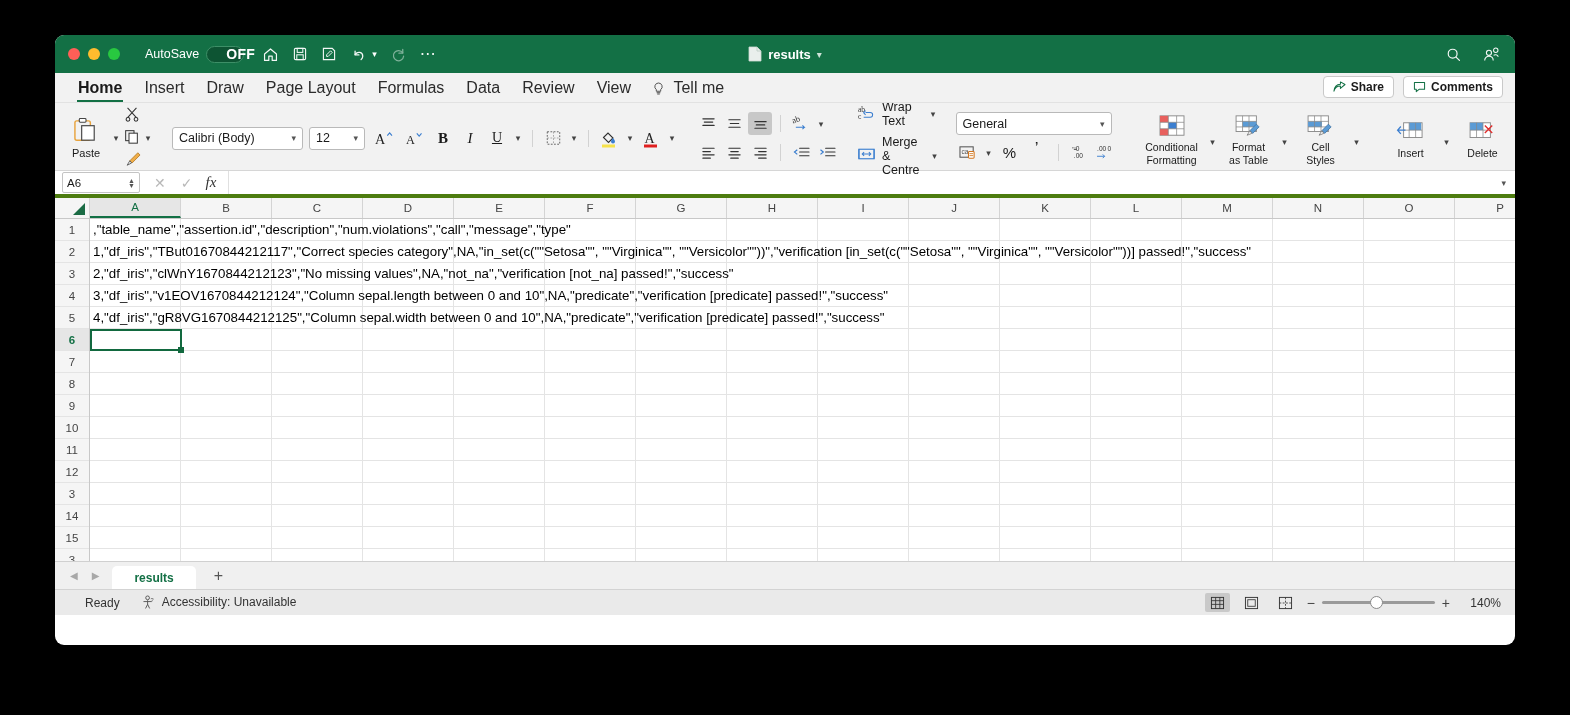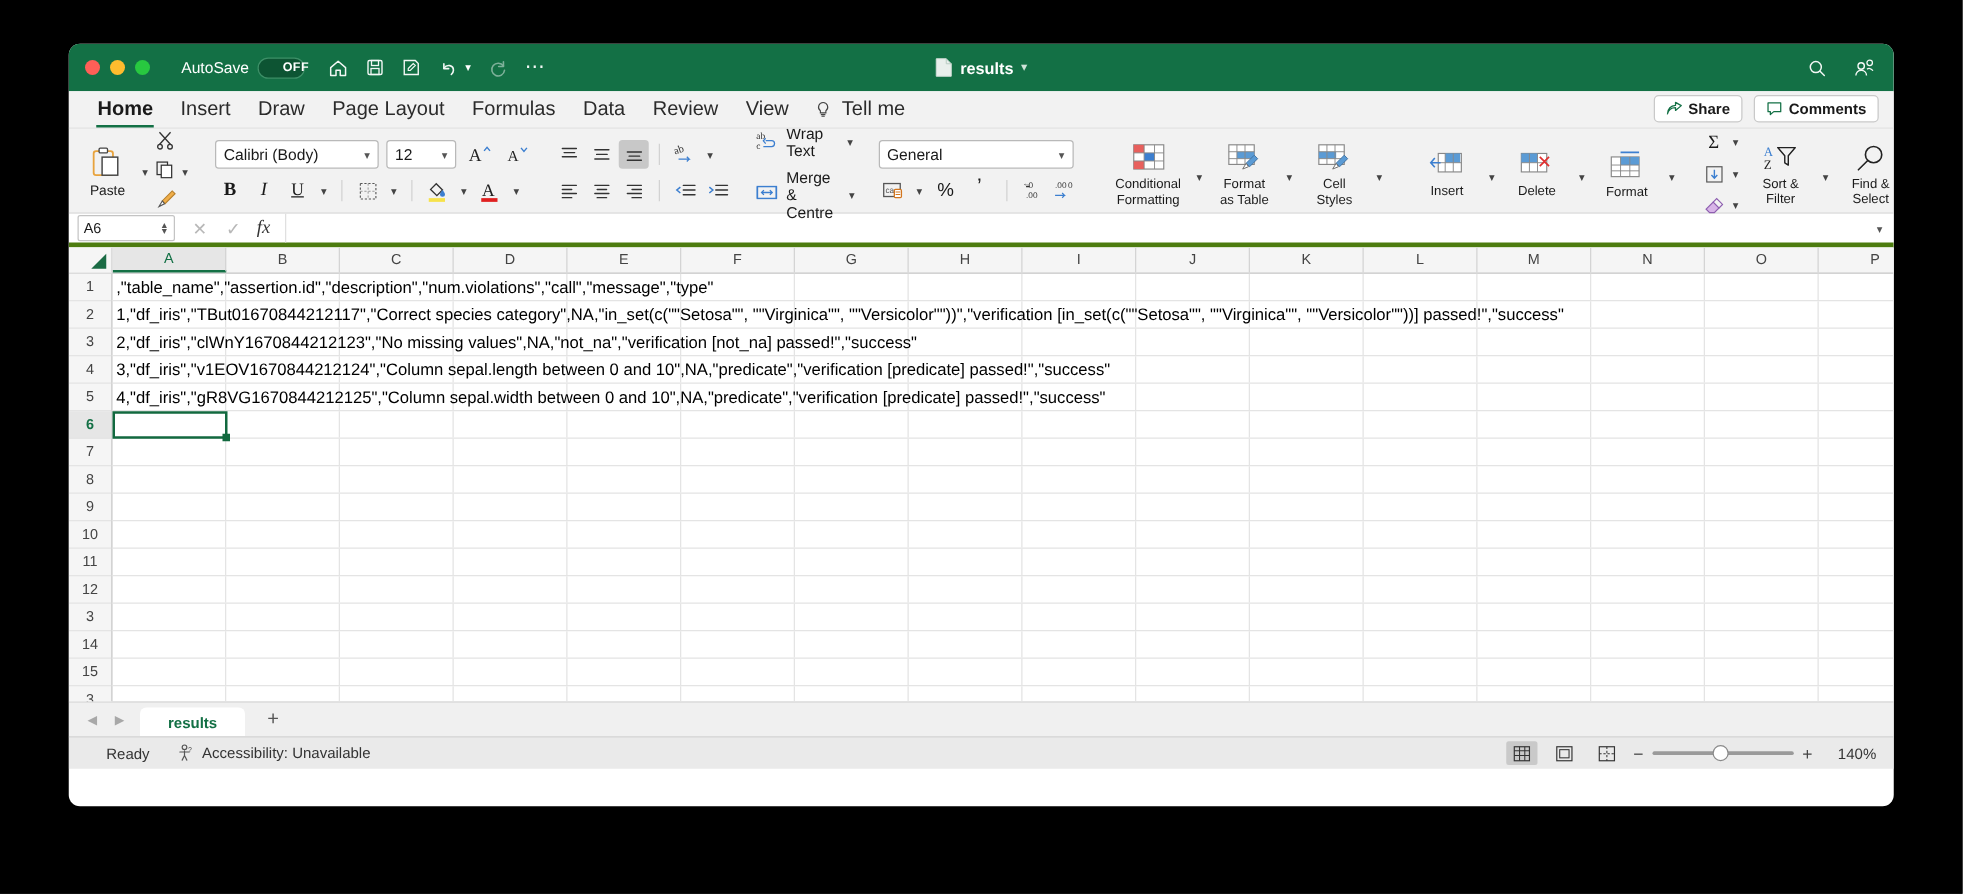--- a/index.html
+++ b/index.html
@@ -36,21 +36,21 @@
   .toggle {
     width: 38px; height: 17px; border-radius: 9px;
     background: #0d5433; border: 1px solid #3d8f67;
     display: flex; align-items: center; position: relative;
   }
   .toggle .knob {
     width: 13px; height: 13px; border-radius: 50%;
     background: #fff; margin-left: 2px;
   }
   .toggle .off {
-    color: #fff; font-size: 10px; font-weight: bold;
+    color: #fff; font-size: 14px; font-weight: bold;
     margin-left: 17px; letter-spacing: .3px;
   }
   .tb-icons { display: flex; align-items: center; gap: 13px; margin-left: 18px; }
   .tb-icon { color: #fff; opacity: .95; cursor: default; display:flex; align-items:center;}
   .tb-icon.dim { opacity: .45; }
   .caret-sm { font-size: 9px; color: #fff; margin-left: -8px; }
 
   .doc-title {
     position: absolute; left: 0; right: 0; top: 0; height: 38px;
     display: flex; align-items: center; justify-content: center;
@@ -104,21 +104,21 @@
   .rsep { width: 1px; background: #d8d8d8; margin: 6px 2px; }
 
   .paste {
     display: flex; flex-direction: column; align-items: center;
     justify-content: center; width: 48px; cursor: default;
   }
   .paste .lbl { font-size: 11px; color: #1a1a1a; margin-top: 2px; }
   .clipcol { display: flex; flex-direction: column; justify-content: center; gap: 3px; margin-left: 2px; }
   .clipcol .row { display: flex; align-items: center; gap: 3px; }
 
-  .fontgroup { display: flex; flex-direction: column; justify-content: center; gap: 6px; }
+  .fontgroup { display: flex; flex-direction: row; justify-content: center; gap: 6px; }
   .fontrow1 { display: flex; align-items: center; gap: 6px; }
   .fontrow2 { display: flex; align-items: center; gap: 3px; }
   .combo {
     border: 1px solid #b9b9b9; border-radius: 3px; background: #fff;
     height: 23px; display: flex; align-items: center;
     padding: 0 6px; font-size: 12.5px; color: #1a1a1a;
     justify-content: space-between; cursor: default;
   }
   .combo .cv { white-space: nowrap; overflow: hidden; }
   .combo .cc { font-size: 9px; color: #555; margin-left: 6px; }

